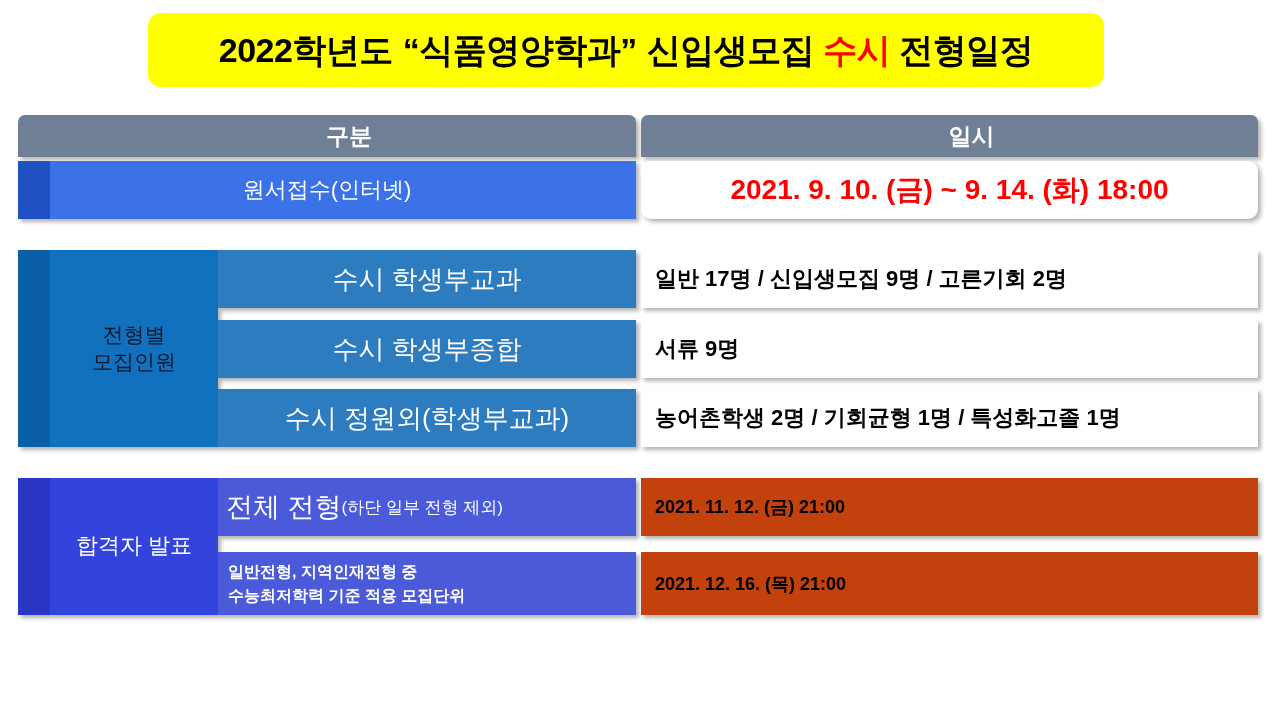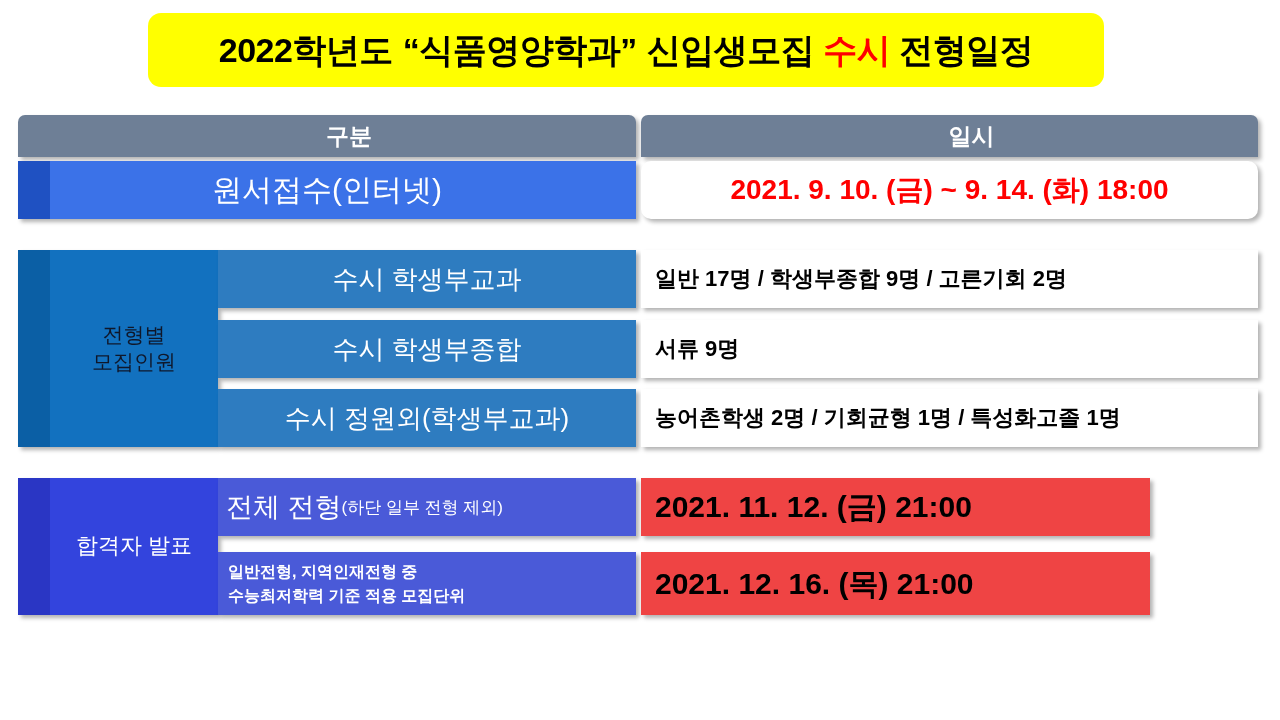--- a/index.html
+++ b/index.html
@@ -79,21 +79,21 @@
   .r1-label .stripe {
     width: 32px;
     height: 100%;
     background: #1F51C2;
     flex: 0 0 32px;
   }
   .r1-label .txt {
     flex: 1;
     text-align: center;
     color: #FFFFFF;
-    font-size: 30px;
+    font-size: 22px;
     padding-right: 32px;
     line-height: 1;
   }
   .r1-value {
     left: 641px; top: 161px; width: 617px; height: 58px;
     background: #FFFFFF;
     display: flex;
     align-items: center;
     justify-content: center;
     color: #FF0000;
@@ -199,26 +199,26 @@
     flex-direction: column;
     justify-content: center;
     padding-left: 10px;
     font-size: 16px;
     font-weight: bold;
     line-height: 1.45;
   }
 
   .b3-val {
     left: 641px;
-    width: 509px;
-    background: #ef4444;
+    width: 617px;
+    background: #c2410c;
     display: flex;
     align-items: center;
     color: #000000;
-    font-size: 30px;
+    font-size: 18px;
     font-weight: bold;
     padding-left: 14px;
     line-height: 1;
   }
   .b3-val-1 { top: 478px; height: 58px; }
   .b3-val-2 { top: 552px; height: 63px; }
 </style>
 </head>
 <body>
 
@@ -248,21 +248,21 @@
   <div class="txt">
     <div>전형별</div>
     <div>모집인원</div>
   </div>
 </div>
 
 <div class="bx b2-sub b2-sub-1">
   <span>수시 학생부교과</span>
 </div>
 <div class="bx b2-val b2-val-1">
-  <span>일반 17명 / 학생부종합 9명 / 고른기회 2명</span>
+  <span>일반 17명 / 신입생모집 9명 / 고른기회 2명</span>
 </div>
 
 <div class="bx b2-sub b2-sub-2">
   <span>수시 학생부종합</span>
 </div>
 <div class="bx b2-val b2-val-2">
   <span>서류 9명</span>
 </div>
 
 <div class="bx b2-sub b2-sub-3">

